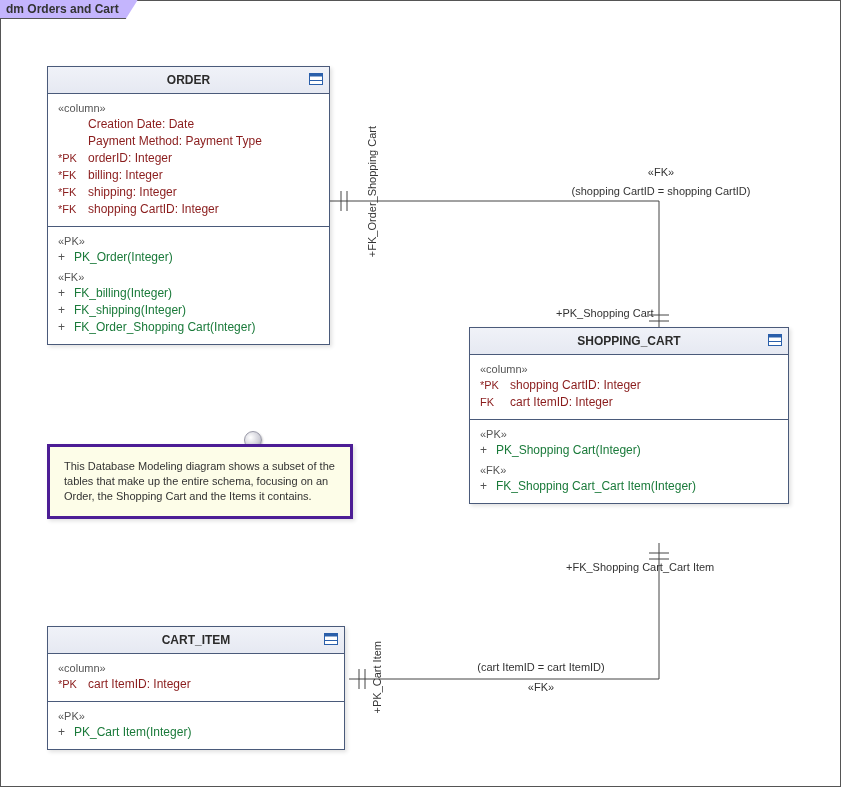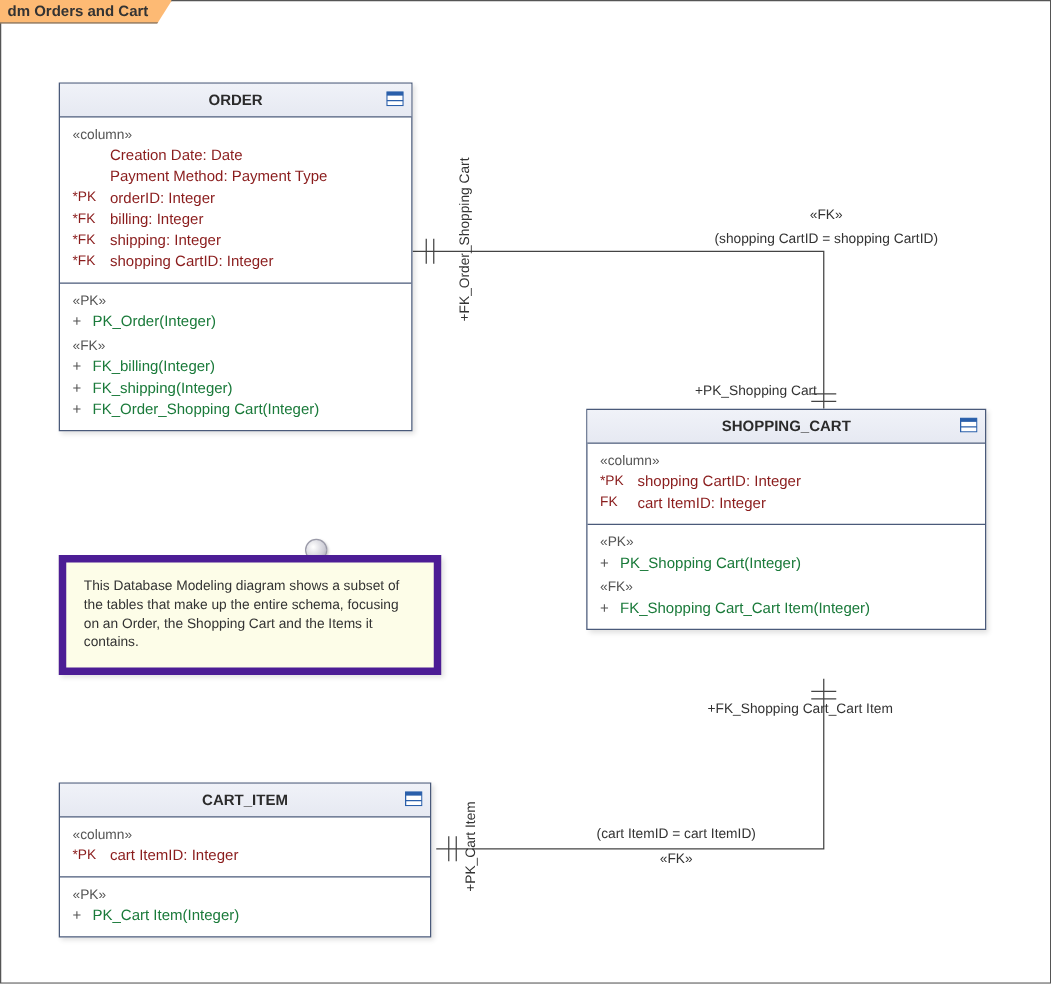--- a/index.html
+++ b/index.html
@@ -14,21 +14,21 @@
     position: relative;
     width: 841px;
     height: 787px;
     border: 1px solid #555;
     margin: 0;
   }
   .title-tab {
     position: absolute;
     top: -1px;
     left: -1px;
-    background: #fdba74;
+    background: #c4b5fd;
     border-right: 1px solid #555;
     border-bottom: 1px solid #555;
     padding: 2px 18px 2px 6px;
     font-weight: bold;
     font-size: 12px;
     clip-path: polygon(0 0, 100% 0, calc(100% - 12px) 100%, 0 100%);
   }
 
   
   .entity {
@@ -80,21 +80,21 @@
   .vis {
     width: 16px;
     flex-shrink: 0;
     color: #555;
   }
 
   
   .note {
     position: absolute;
     background: #fdfde8;
-    border: 6px solid #4c1d95;
+    border: 3px solid #4c1d95;
     padding: 12px 14px;
     font-size: 11px;
     line-height: 15px;
     color: #333;
     box-shadow: 2px 2px 4px rgba(0,0,0,0.12);
   }
   .note-pin {
     position: absolute;
     width: 18px;
     height: 18px;

